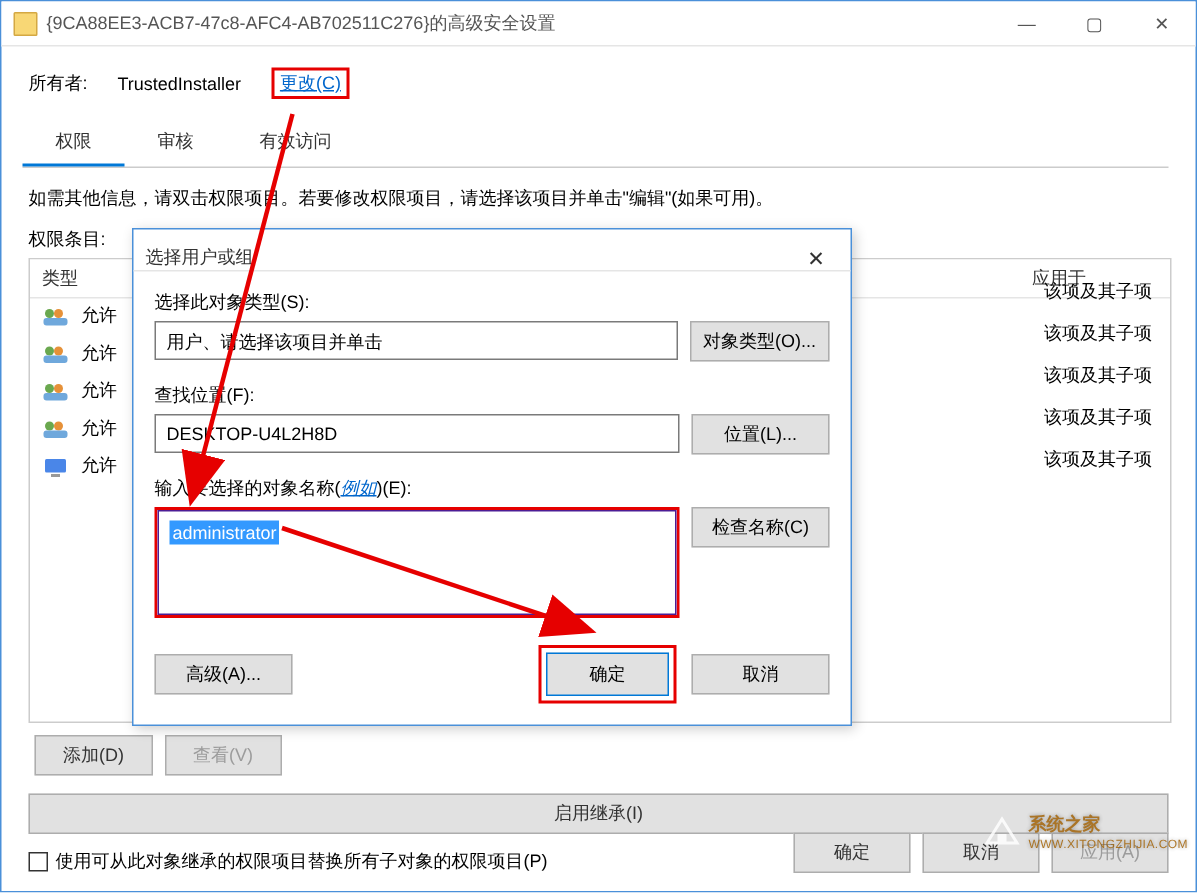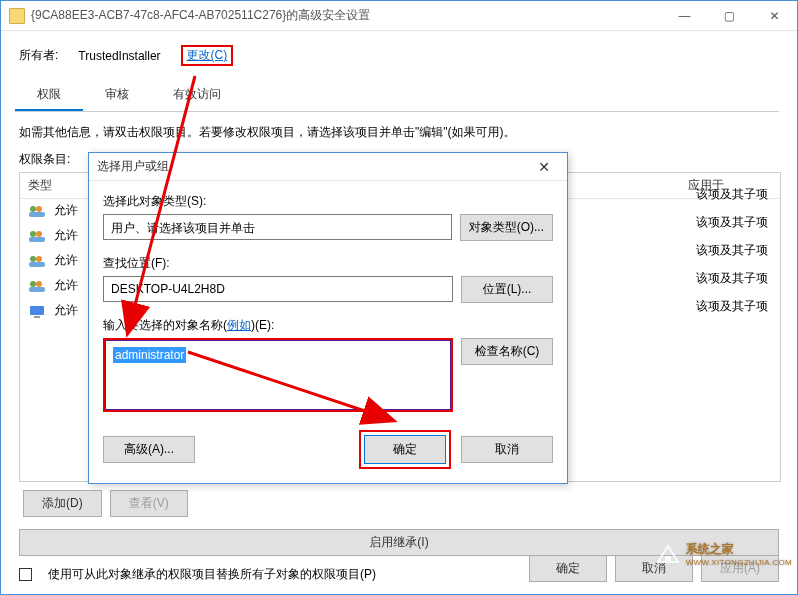--- a/index.html
+++ b/index.html
@@ -40,34 +40,34 @@
 .row .usericon { width: 18px; height: 14px; margin-right: 8px; display: inline-block; }
 .usericon svg { display: block; }
 .apply-col-right { position: absolute; right: 12px; top: 8px; }
 .apply-col-right div { padding: 5px 0 6px; }
 
 .under-btns { margin-top: 8px; display: flex; gap: 8px; margin-left: 4px; }
 .btn { border: 1px solid #adadad; background: #e1e1e1; padding: 4px 18px; color: #333; min-width: 78px; text-align: center; cursor: pointer; }
 .btn.disabled { color: #9c9c9c; }
 
 .inherit-row { margin-top: 12px; }
-.chk-row { margin-top: 10px; display: flex; align-items: center; gap: 16px; }
+.chk-row { margin-top: 10px; display: flex; align-items: center; gap: 5px; }
 .chk { width: 13px; height: 13px; border: 1px solid #333; }
 
 .footer-btns { position: absolute; right: 18px; bottom: 12px; display: flex; gap: 8px; }
 
 
 .dialog { position: absolute; left: 88px; top: 152px; width: 480px; border: 1px solid #4a90d9; background: #fff; box-shadow: 2px 2px 8px rgba(0,0,0,0.2); z-index: 10; }
-.dlg-title { height: 28px; display: flex; align-items: center; padding: 0 8px; border-bottom: 1px solid #e5e5e5; }
+.dlg-title { height: 28px; display: flex; align-items: flex-end; padding: 0 8px; border-bottom: 1px solid #e5e5e5; }
 .dlg-title .t { flex: 1; color: #333; }
 .dlg-close { width: 30px; text-align: center; color: #333; font-size: 14px; cursor: pointer; }
 
 .dlg-body { padding: 12px 14px 14px; }
 .field-label { margin-bottom: 4px; color: #000; }
-.field-label .ex { color: #0066cc; text-decoration: underline; cursor: pointer; }
+.field-label .ex { color: #0066cc; text-decoration: underline; cursor: pointer; font-style: italic; }
 .field-row { display: flex; gap: 8px; margin-bottom: 14px; }
 .textbox { flex: 1; border: 1px solid #7a7a7a; background: #fff; padding: 5px 7px; height: 26px; color: #000; }
 .side-btn { border: 1px solid #adadad; background: #e1e1e1; padding: 4px 8px; min-width: 92px; text-align: center; cursor: pointer; }
 
 .name-area-wrap { display: flex; gap: 8px; }
 .name-area-box { flex: 1; border: 2px solid #e60000; padding: 0; }
 .name-area { border: 1px solid #4c1d95; width: 100%; height: 70px; padding: 6px 7px; background: #fff; }
 .name-area .sel { background: #3399ff; color: #fff; padding: 1px 2px; display: inline-block; }
 
 .dlg-footer { display: flex; margin-top: 18px; align-items: center; }

